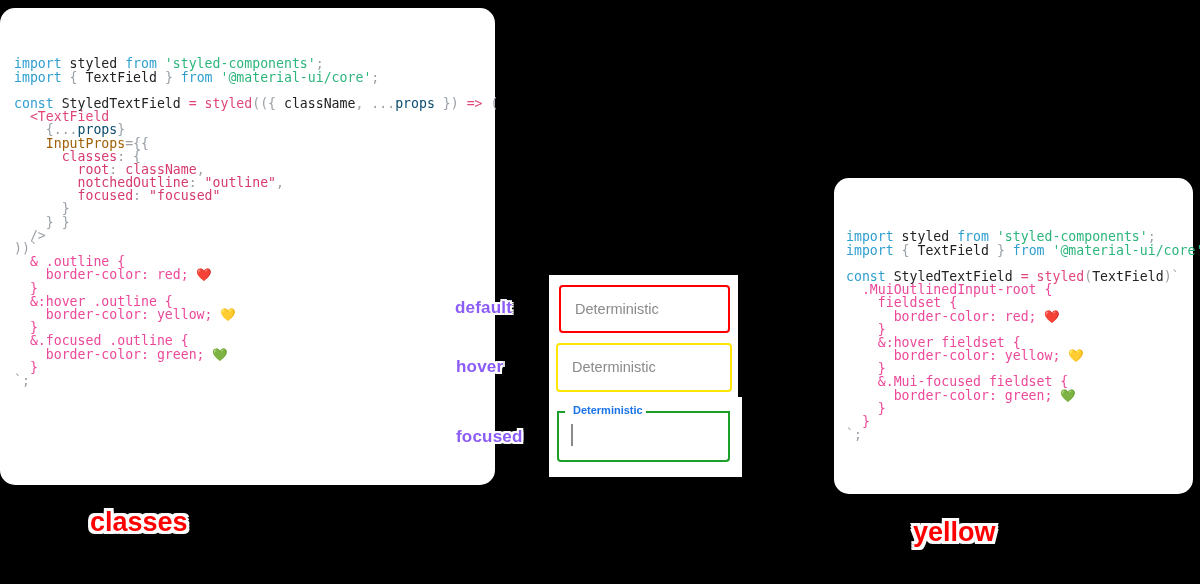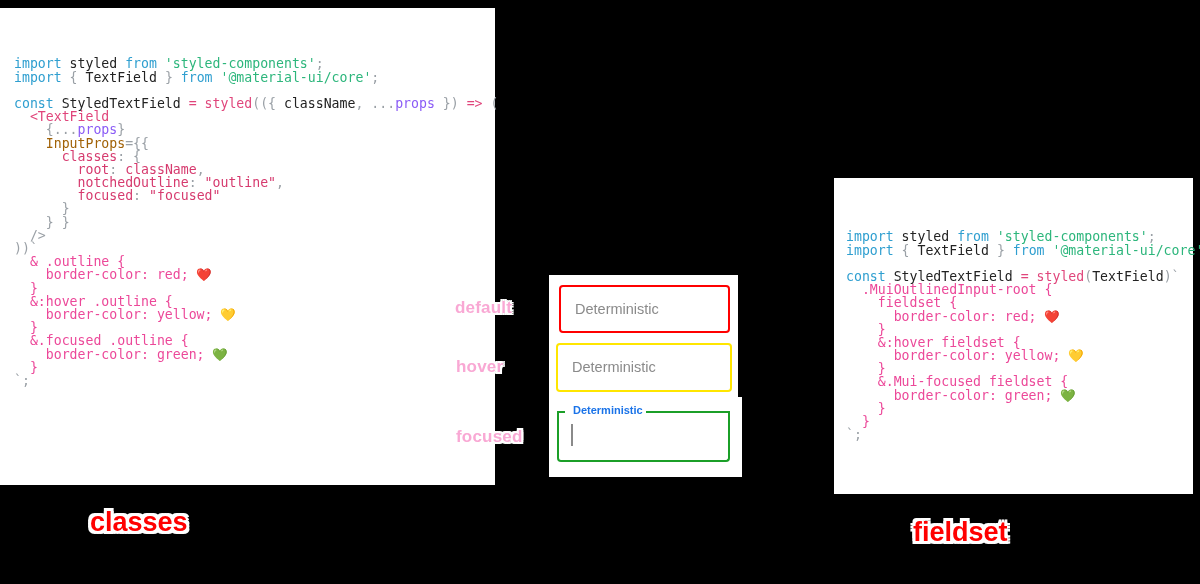--- a/index.html
+++ b/index.html
@@ -15,20 +15,21 @@
     font-family: "DejaVu Sans", sans-serif;
   }
 
   
   .code-panel {
     position: absolute;
     background: #ffffff;
     box-sizing: border-box;
     font-family: "DejaVu Sans Mono", monospace;
     white-space: pre;
+    border-radius: 15px;
   }
   #panel-classes {
     left: 0px;
     top: 8px;
     width: 495px;
     height: 477px;
     padding: 10px 0 0 14px;
     font-size: 13.2px;
     line-height: 18.7px;
   }
@@ -46,21 +47,21 @@
   
   .t-kw      { color: #2f9fd0; }          
   .t-plain   { color: #222222; }          
   .t-str     { color: #2db67c; }          
   .t-punct   { color: #9aa0a6; }          
   .t-op      { color: #e0457b; }          
   .t-fn      { color: #e0457b; }          
   .t-prop    { color: #d63a6e; }          
   .t-tag     { color: #e0457b; }          
   .t-attr    { color: #a16207; }          
-  .t-param   { color: #8b5cf6; }          
+  .t-param   { color: #0c4a6e; }          
   .t-css     { color: #ec4899; }          
   .t-tick    { color: #9aa0a6; }
   .emoji     { font-family: "DejaVu Sans", sans-serif; font-size: 12.5px; }
 
   
   #panel-demo-top {
     position: absolute;
     left: 549px;
     top: 275px;
     width: 189px;
@@ -134,21 +135,21 @@
     left: 571px;
     top: 424px;
     width: 2px;
     height: 22px;
     background: #8a8a8a;
   }
 
   
   .anno {
     position: absolute;
-    color: #f9a8d4;
+    color: #8b5cf6;
     font-family: "Liberation Sans", sans-serif;
     font-weight: bold;
     font-size: 17px;
     letter-spacing: 0.2px;
     text-shadow:
       -2px -2px 0 #ffffff,  2px -2px 0 #ffffff,
       -2px  2px 0 #ffffff,  2px  2px 0 #ffffff,
       -2px  0   0 #ffffff,  2px  0   0 #ffffff,
        0   -2px 0 #ffffff,  0    2px 0 #ffffff;
   }
@@ -200,13 +201,13 @@
 
 <span class="anno" id="anno-default">default</span>
 <span class="anno" id="anno-hover">hover</span>
 <span class="anno" id="anno-focused">focused</span>
 
 <div class="code-panel" id="panel-globals">
   <div><div class="code-line"><span class="t-kw">import </span><span class="t-plain">styled</span><span class="t-kw"> from </span><span class="t-str">'styled-components'</span><span class="t-punct">;</span></div><div class="code-line"><span class="t-kw">import </span><span class="t-punct">{ </span><span class="t-plain">TextField</span><span class="t-punct"> }</span><span class="t-kw"> from </span><span class="t-str">'@material-ui/core'</span></div><div class="code-line">&nbsp;</div><div class="code-line"><span class="t-kw">const </span><span class="t-plain">StyledTextField</span><span class="t-op"> = </span><span class="t-fn">styled</span><span class="t-punct">(</span><span class="t-plain">TextField</span><span class="t-punct">)</span><span class="t-tick">`</span></div><div class="code-line"><span class="t-css">  .MuiOutlinedInput-root {</span></div><div class="code-line"><span class="t-css">    fieldset {</span></div><div class="code-line"><span class="t-css">      border-color: red; </span><span class="emoji">❤️</span></div><div class="code-line"><span class="t-css">    }</span></div><div class="code-line"><span class="t-css">    &amp;:hover fieldset {</span></div><div class="code-line"><span class="t-css">      border-color: yellow; </span><span class="emoji">💛</span></div><div class="code-line"><span class="t-css">    }</span></div><div class="code-line"><span class="t-css">    &amp;.Mui-focused fieldset {</span></div><div class="code-line"><span class="t-css">      border-color: green; </span><span class="emoji">💚</span></div><div class="code-line"><span class="t-css">    }</span></div><div class="code-line"><span class="t-css">  }</span></div><div class="code-line"><span class="t-tick">`;</span></div></div>
 </div>
 
 <span class="caption" id="caption-classes">classes</span>
-<span class="caption" id="caption-globals">fieldset</span>
+<span class="caption" id="caption-globals">yellow</span>
 
 </body></html>

